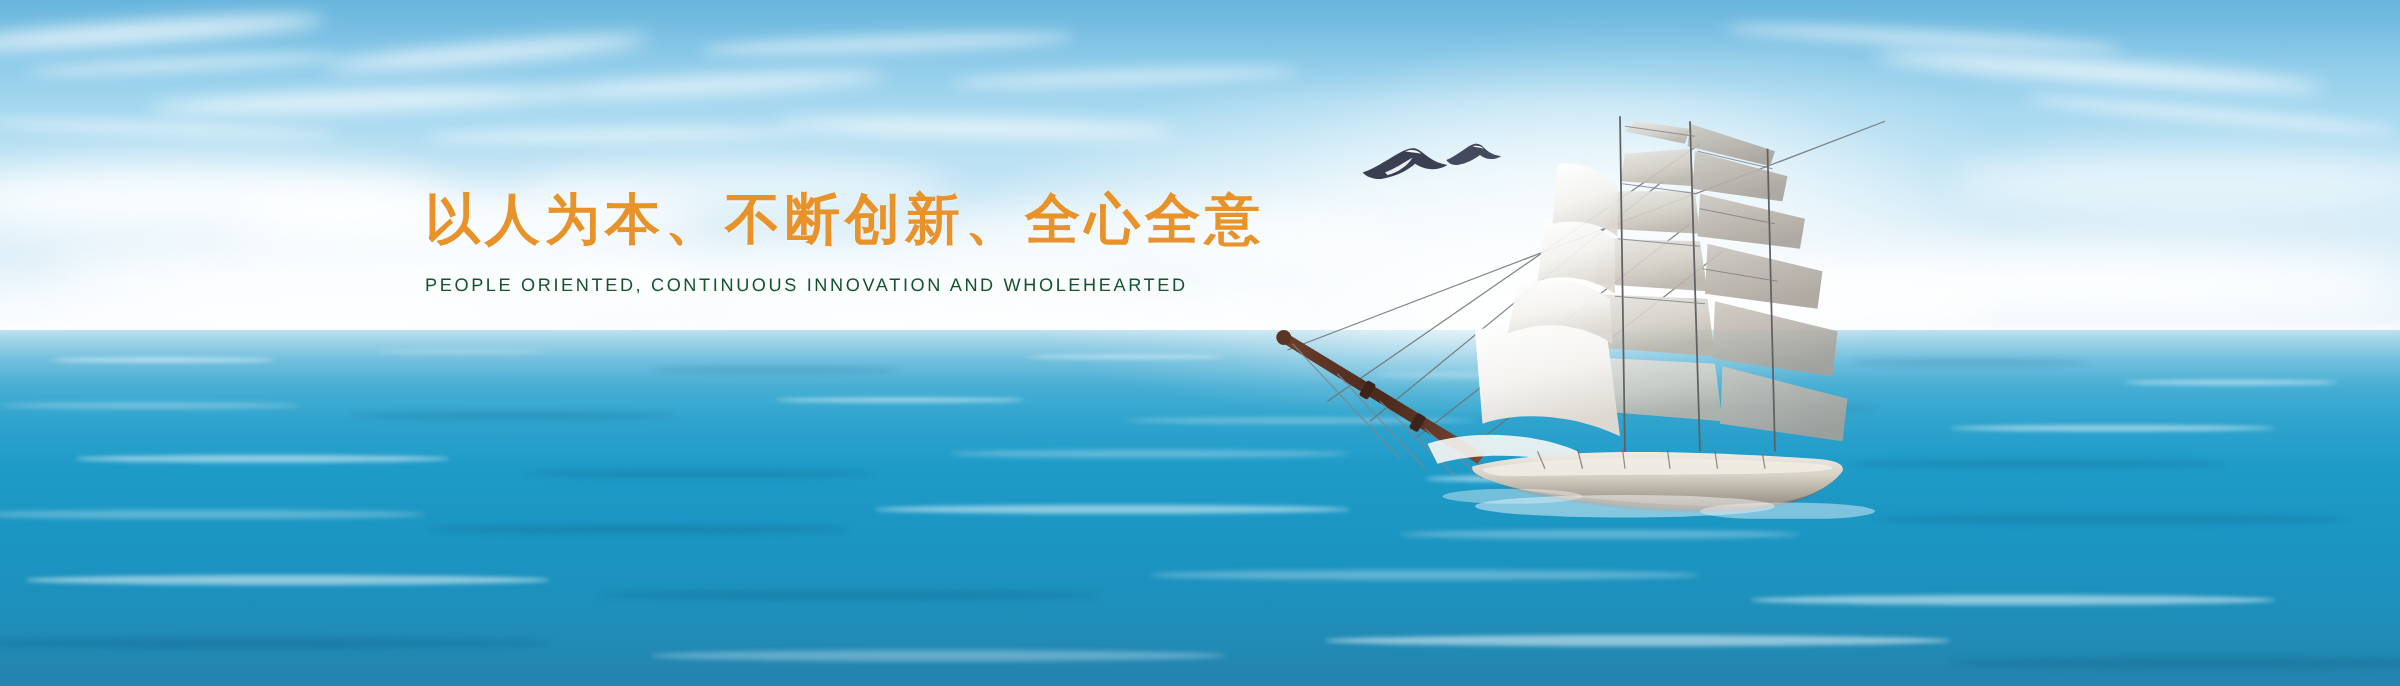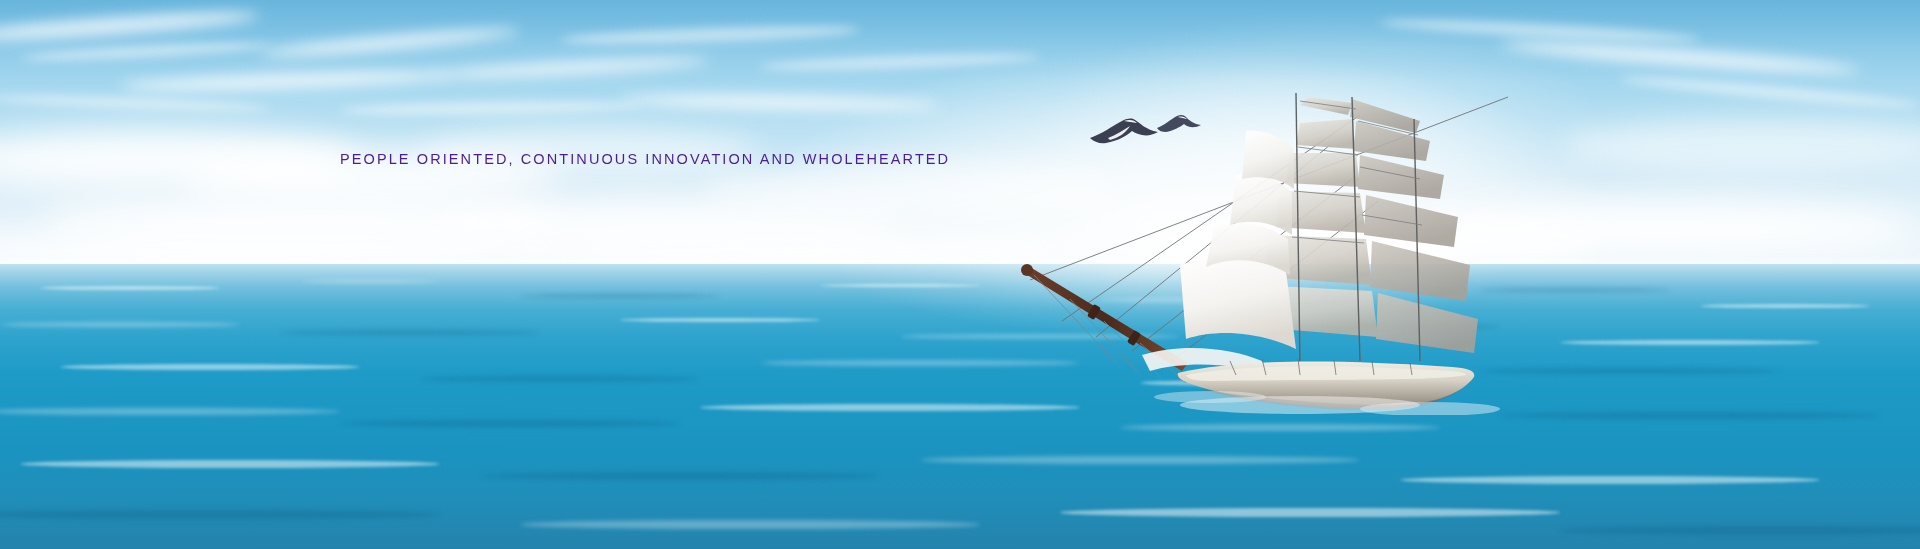--- a/index.html
+++ b/index.html
@@ -58,22 +58,23 @@
   
   .text-block{ position:absolute; left:340px; top:150px; width:600px; text-align:center; }
   .headline{
     font-size:44px; line-height:52px; font-weight:700;
     color:#E8922A;
     letter-spacing:4px;
     text-shadow:0 1px 2px rgba(255,255,255,0.55);
     white-space:nowrap;
   }
   .subtitle{
+    margin-top:18px;
     font-size:14.5px; line-height:18px; font-weight:400;
-    color:#4c1d95;
+    color:#14532d;
     letter-spacing:2.1px;
     white-space:nowrap;
   }
 
   
   .bird{ position:absolute; }
   .bird svg{ display:block; }
 
   
   .ship{ position:absolute; left:1000px; top:75px; width:520px; height:340px; }
@@ -280,16 +281,17 @@
 
       <g opacity="0.85">
         <ellipse cx="300" cy="330" rx="120" ry="9" fill="#ffffff" opacity="0.55"></ellipse>
         <ellipse cx="430" cy="334" rx="70" ry="7" fill="#ffffff" opacity="0.5"></ellipse>
         <ellipse cx="210" cy="322" rx="56" ry="6" fill="#ffffff" opacity="0.45"></ellipse>
       </g>
     </svg>
   </div>
 
   <div class="text-block">
+    <div class="headline">以人为本、不断创新、全心全意</div>
     <div class="subtitle">PEOPLE ORIENTED, CONTINUOUS INNOVATION AND WHOLEHEARTED</div>
   </div>
 
 </div>
 
 </body></html>

